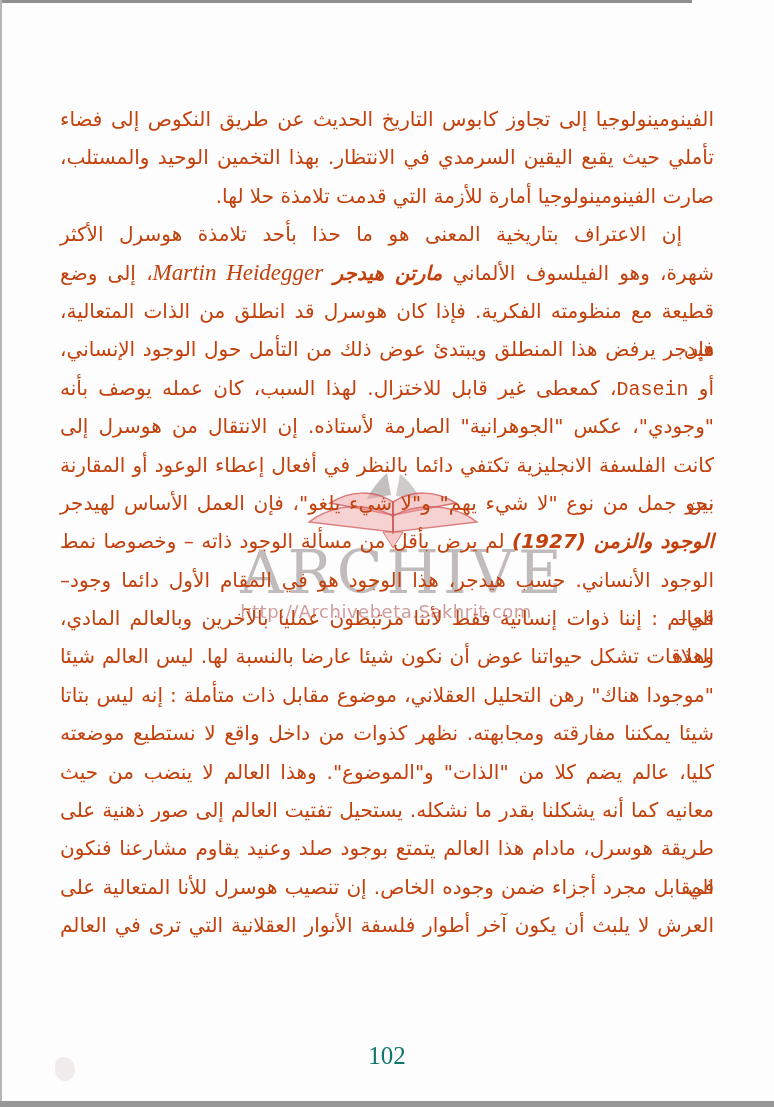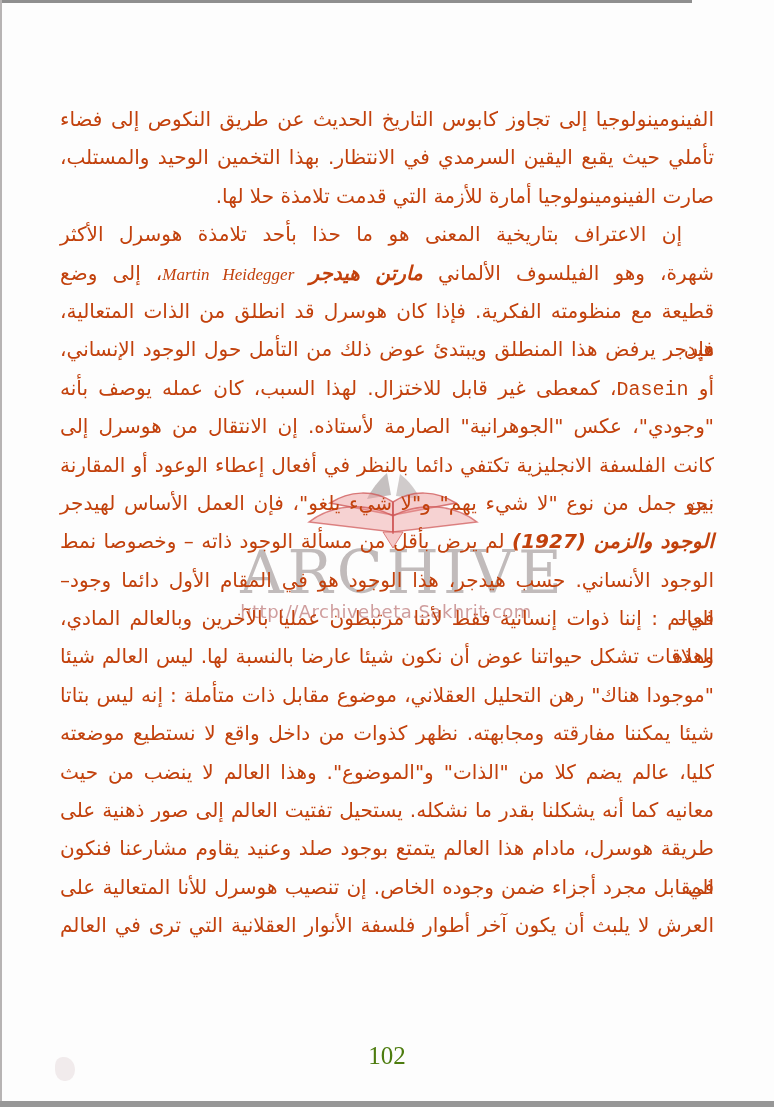--- a/index.html
+++ b/index.html
@@ -38,27 +38,27 @@
     position:absolute;left:60px;top:100px;width:654px;z-index:2;
     direction:rtl;color:#c2410c;
     font-family:"DejaVu Sans",sans-serif;
     font-size:20px;
   }
   .line{height:38.4px;line-height:38.4px;text-align:right;}
   .line.just{text-align:justify;text-align-last:justify;}
   .line.ind{padding-right:32px;}
   .seg-n{}
   .seg-bi{font-weight:bold;font-style:italic;}
-  .seg-lat{font-family:"Liberation Serif","DejaVu Serif",serif;font-style:italic;font-size:17px;}
+  .seg-lat{font-family:"Liberation Serif","DejaVu Serif",serif;font-style:italic;font-size:23px;}
   .seg-latr{font-family:Liberation Mono, monospace;font-size:20px;margin-top:32px;}
   
   .page-number{
     position:absolute;left:60px;top:1042px;width:654px;z-index:2;
     text-align:center;font-family:"Liberation Serif","DejaVu Serif",serif;
-    font-size:25px;color:#4d7c0f;
+    font-size:25px;color:#0f766e;
   }
 </style>
 </head>
 <body>
 
 <div class="page">
 
   <div class="edge-top"></div>
   <div class="edge-left"></div>
   <div class="edge-bottom"></div>

